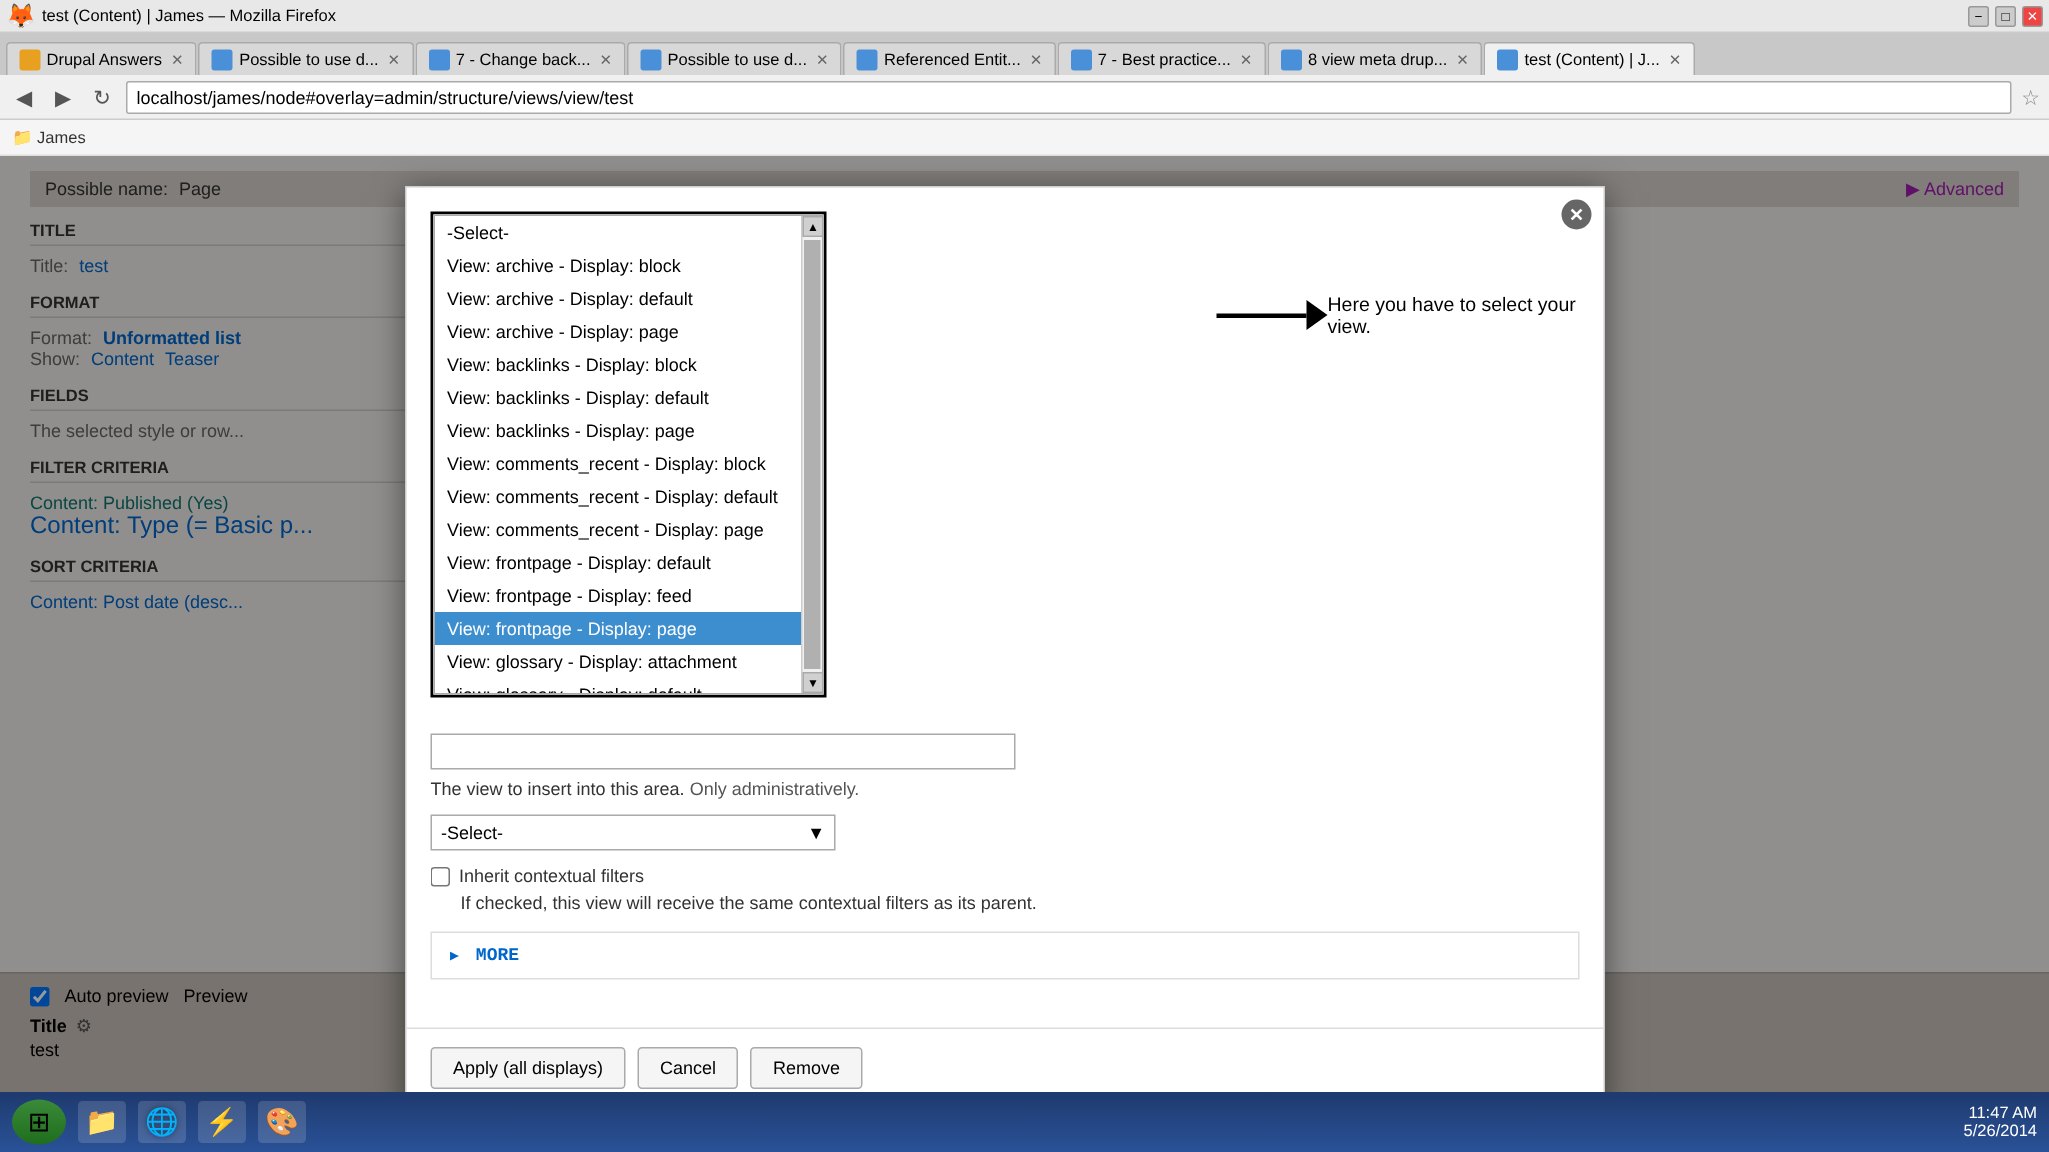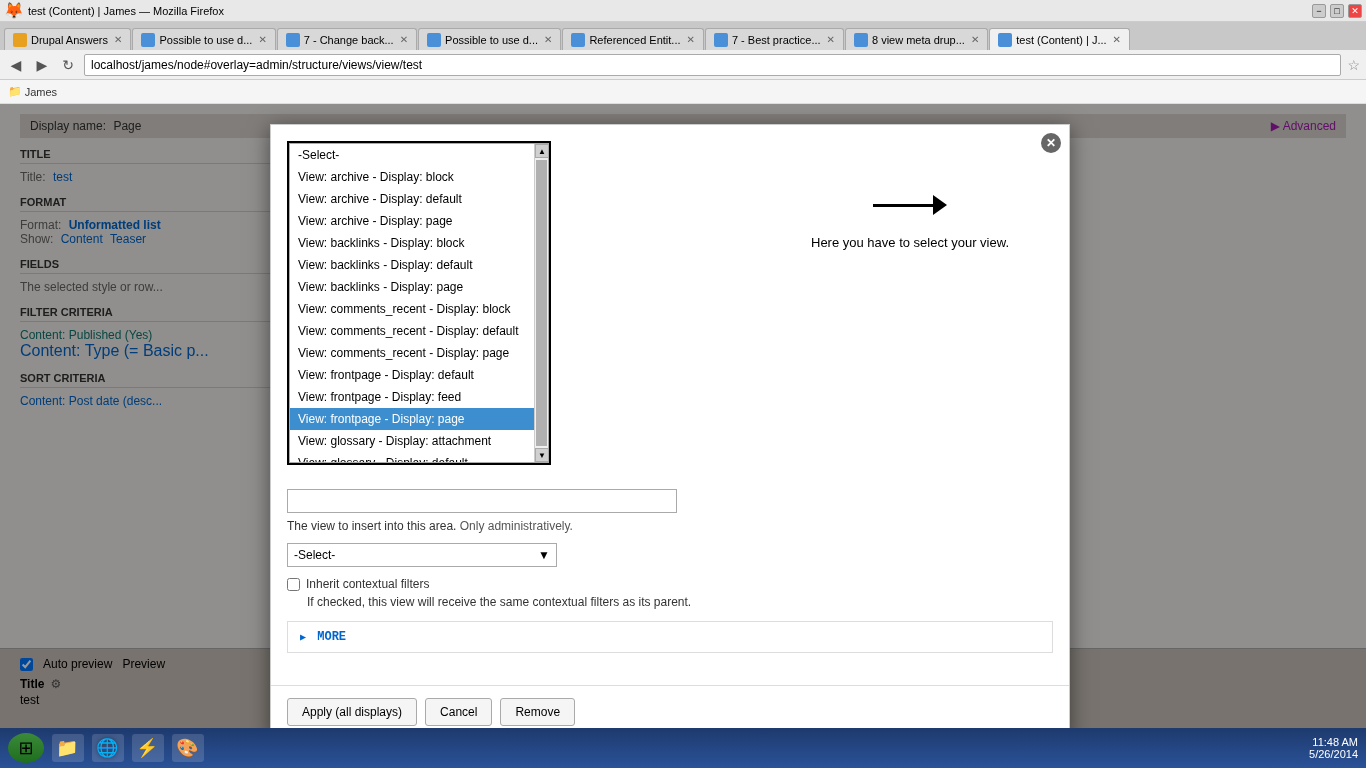--- a/index.html
+++ b/index.html
@@ -139,21 +139,21 @@
     <span>James</span>
   </span>
 </div>
 
 <div style="position:relative; height: calc(768px - 22px - 28px - 30px - 24px); background:#888; overflow:hidden;">
 
   <div class="drupal-content" style="background:#f0eeeb; padding:10px 20px 0 20px; position:absolute; top:0; left:0; right:0; bottom:40px; overflow:hidden;">
 
     <div class="display-name-bar" style="background:#d5d0cb; padding:5px 10px; display:flex; justify-content:space-between; align-items:center; margin-bottom:10px;">
       <span style="font-size:12px; color:#333;">
-        <span>Display name:</span>
+        <span>Possible name:</span>
         <span style="margin-left:4px;">Page</span>
       </span>
       <div style="display:flex; align-items:center; gap:8px;">
         <span style="font-size:12px; color:#a21caf; cursor:pointer;text-align:right;">
           ▶ <span>Advanced</span>
         </span>
       </div>
     </div>
 
     <div style="display:flex; gap:10px;">
@@ -241,21 +241,21 @@
               <div class="dropdown-list-item selected">View: frontpage - Display: page</div>
               <div class="dropdown-list-item">View: glossary - Display: attachment</div>
               <div class="dropdown-list-item">View: glossary - Display: default</div>
 
             </div>
           </div>
         </div>
       </div>
 
       
-      <div style="position:absolute; top:70px; left:540px; display:flex; align-items:center; gap:20px;flex-direction:column;">
+      <div style="position:absolute; top:70px; left:540px; display:flex; align-items:center; gap:0;">
         <div style="display:flex; align-items:center;">
           <div style="width:60px; height:3px; background:black;"></div>
           <div style="width:0; height:0; border-top:10px solid transparent; border-bottom:10px solid transparent; border-right:14px solid black; transform:rotate(180deg);"></div>
         </div>
         <span style="font-size:13px; color:black;">Here you have to select your view.</span>
       </div>
 
       
       <div style="margin-top:8px;">
 
@@ -321,18 +321,18 @@
     <div class="taskbar-icon" style="background:rgba(255,255,255,0.15);">
       <span style="font-size:18px; filter:drop-shadow(0 0 2px rgba(0,0,0,0.5));">🌐</span>
     </div>
     <div class="taskbar-icon" style="background:rgba(255,255,255,0.15);">
       <span style="font-size:18px;">⚡</span>
     </div>
     <div class="taskbar-icon" style="background:rgba(255,255,255,0.15);">
       <span style="font-size:18px;">🎨</span>
     </div>
     <div class="taskbar-time">
-      <div>11:48 AM</div>
+      <div>11:47 AM</div>
       <div>5/26/2014</div>
     </div>
   </div>
 
 </div>
 
 </body></html>

